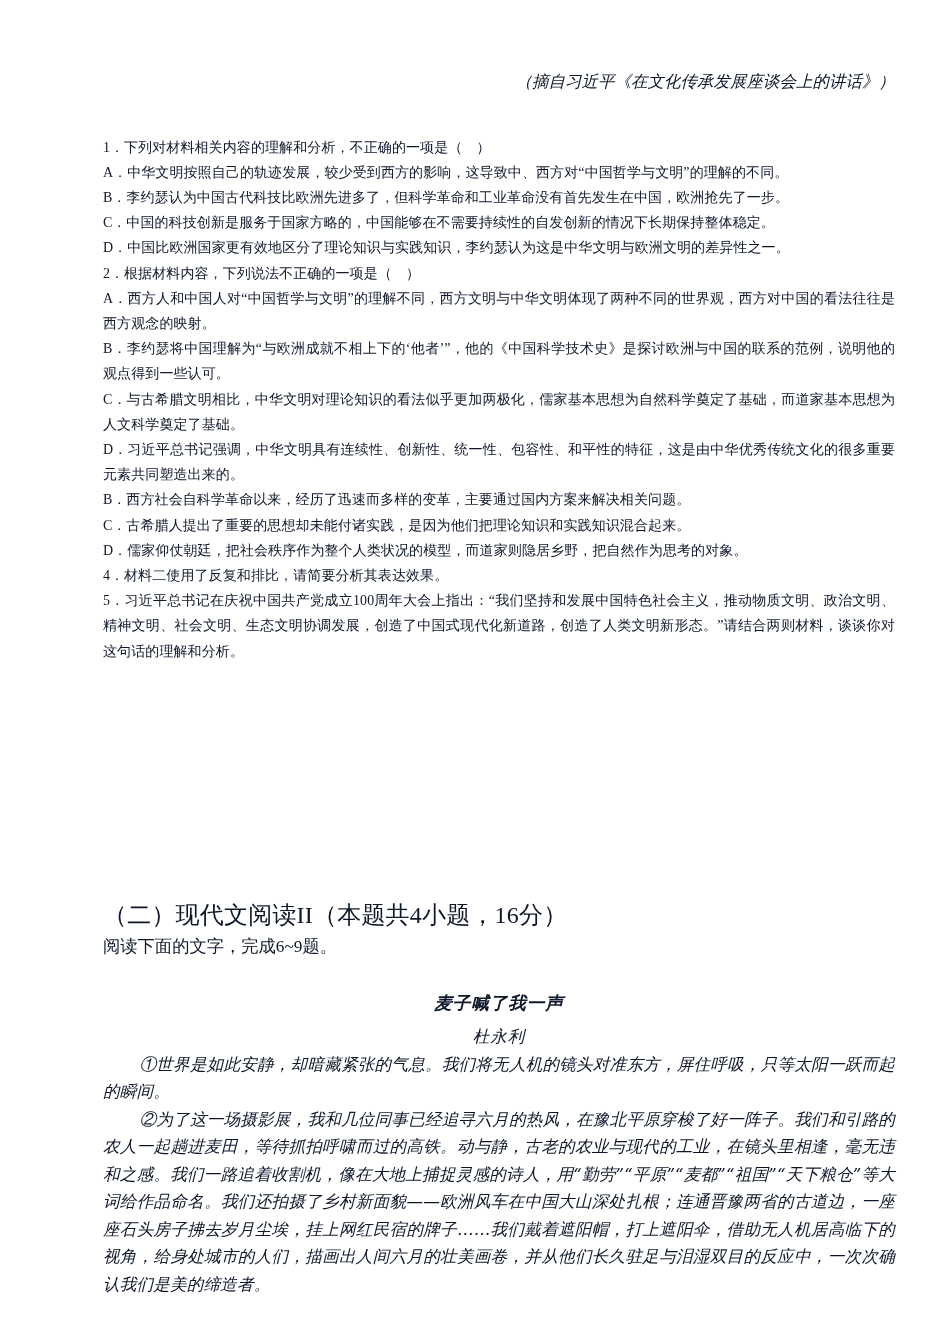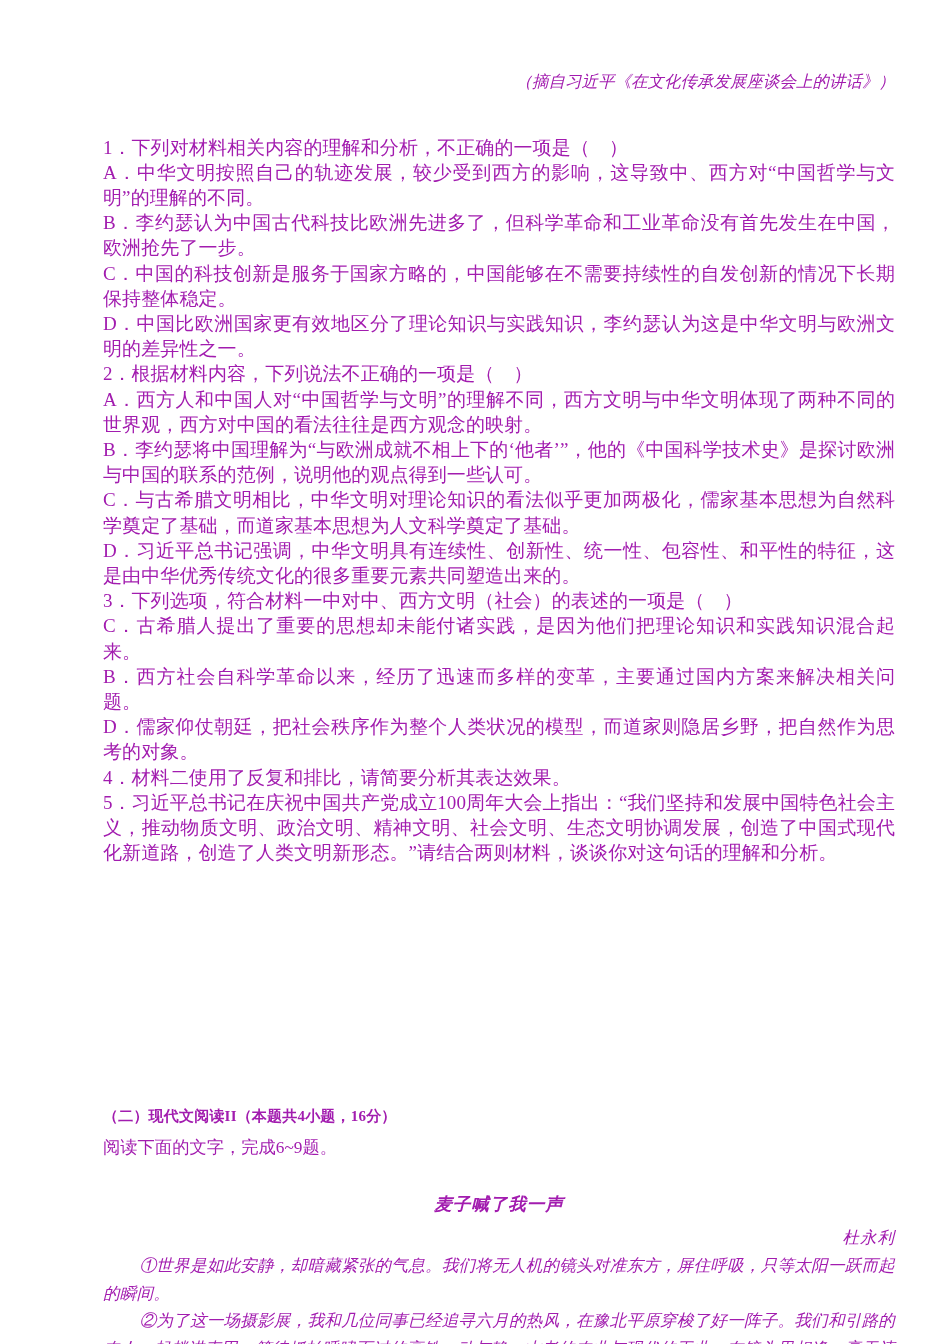--- a/index.html
+++ b/index.html
@@ -9,21 +9,21 @@
   }
   .page {
     position: relative;
     width: 950px;
     height: 1344px;
     background: #ffffff;
     margin: 0 auto;
     overflow: hidden;
     box-sizing: border-box;
     font-family: "Liberation Serif", "DejaVu Serif", serif;
-    color: #a21caf;
+    color: #0f172a;
   }
   .content {
     position: absolute;
     left: 103px;
     top: 0;
     width: 792px;
   }
 
   
   .attribution {
@@ -32,21 +32,21 @@
     font-size: 16.5px;
     font-style: italic;
     line-height: 1.0;
     margin-top: 74px;
     margin-bottom: 6px;
     white-space: nowrap;
   }
 
   
   .qblock {
-    font-size: 19px;
+    font-size: 14px;
     line-height: 25.2px;
     letter-spacing: 0.1px;
     text-align: justify;
     text-justify: inter-ideograph;
     margin-top: 44px;
   }
   .qline {
     margin: 0;
     padding: 0;
     text-align: justify;
@@ -57,22 +57,22 @@
   }
   .num-lbl {
     font-family: "Liberation Serif", serif;
   }
 
   
   .blank-gap { height: 236px; }
 
   
   .section-heading {
-    font-size: 15px;
-    font-weight: bold;
+    font-size: 24px;
+    font-weight: normal;
     line-height: 30px;
     margin: 0 0 4px 0;
     letter-spacing: 0.2px;
   }
   .section-instruction {
     font-size: 17.3px;
     line-height: 25px;
     margin: 0;
   }
 
@@ -82,21 +82,21 @@
     text-align: center;
     font-family: "DejaVu Serif", "Liberation Serif", serif;
     font-style: italic;
     font-weight: bold;
     font-size: 17.5px;
     line-height: 24px;
     margin: 10px;
     letter-spacing: 1px;
   }
   .story-author {
-    text-align: right;
+    text-align: center;
     font-family: "DejaVu Serif", "Liberation Serif", serif;
     font-style: italic;
     font-size: 16.5px;
     line-height: 24px;
     margin: 4px 0 2px 0;
     letter-spacing: 1px;
   }
   .story-body {
     font-family: "DejaVu Serif", "Liberation Serif", serif;
     font-style: italic;
@@ -129,23 +129,22 @@
       <p class="qline"><span class="lbl">B．</span><span>李约瑟认为中国古代科技比欧洲先进多了，但科学革命和工业革命没有首先发生在中国，欧洲抢先了一步。</span></p>
       <p class="qline"><span class="lbl">C．</span><span>中国的科技创新是服务于国家方略的，中国能够在不需要持续性的自发创新的情况下长期保持整体稳定。</span></p>
       <p class="qline"><span class="lbl">D．</span><span>中国比欧洲国家更有效地区分了理论知识与实践知识，李约瑟认为这是中华文明与欧洲文明的差异性之一。</span></p>
 
       <p class="qline"><span class="lbl num-lbl">2．</span><span>根据材料内容，下列说法不正确的一项是（　）</span></p>
       <p class="qline"><span class="lbl">A．</span><span>西方人和中国人对“中国哲学与文明”的理解不同，西方文明与中华文明体现了两种不同的世界观，西方对中国的看法往往是西方观念的映射。</span></p>
       <p class="qline"><span class="lbl">B．</span><span>李约瑟将中国理解为“与欧洲成就不相上下的‘他者’”，他的《中国科学技术史》是探讨欧洲与中国的联系的范例，说明他的观点得到一些认可。</span></p>
       <p class="qline"><span class="lbl">C．</span><span>与古希腊文明相比，中华文明对理论知识的看法似乎更加两极化，儒家基本思想为自然科学奠定了基础，而道家基本思想为人文科学奠定了基础。</span></p>
       <p class="qline"><span class="lbl">D．</span><span>习近平总书记强调，中华文明具有连续性、创新性、统一性、包容性、和平性的特征，这是由中华优秀传统文化的很多重要元素共同塑造出来的。</span></p>
 
-      <p class="qline"><span class="lbl num-lbl">3．</span><span>下列选项，符合材料一中对中、西方文明（社会）的表述的一项是（　）</span></p>
+      <p class="qline"><span class="lbl">B．</span><span>西方社会自科学革命以来，经历了迅速而多样的变革，主要通过国内方案来解决相关问题。</span></p>
       <p class="qline"><span class="lbl">C．</span><span>古希腊人提出了重要的思想却未能付诸实践，是因为他们把理论知识和实践知识混合起来。</span></p>
-      <p class="qline"><span class="lbl">B．</span><span>西方社会自科学革命以来，经历了迅速而多样的变革，主要通过国内方案来解决相关问题。</span></p>
       <p class="qline"><span class="lbl">D．</span><span>儒家仰仗朝廷，把社会秩序作为整个人类状况的模型，而道家则隐居乡野，把自然作为思考的对象。</span></p>
 
       <p class="qline"><span class="lbl num-lbl">4．</span><span>材料二使用了反复和排比，请简要分析其表达效果。</span></p>
 
       <p class="qline"><span class="lbl num-lbl">5．</span><span>习近平总书记在庆祝中国共产党成立100周年大会上指出：“我们坚持和发展中国特色社会主义，推动物质文明、政治文明、精神文明、社会文明、生态文明协调发展，创造了中国式现代化新道路，创造了人类文明新形态。”请结合两则材料，谈谈你对这句话的理解和分析。</span></p>
 
     </div>
 
     <div class="blank-gap"></div>
 

